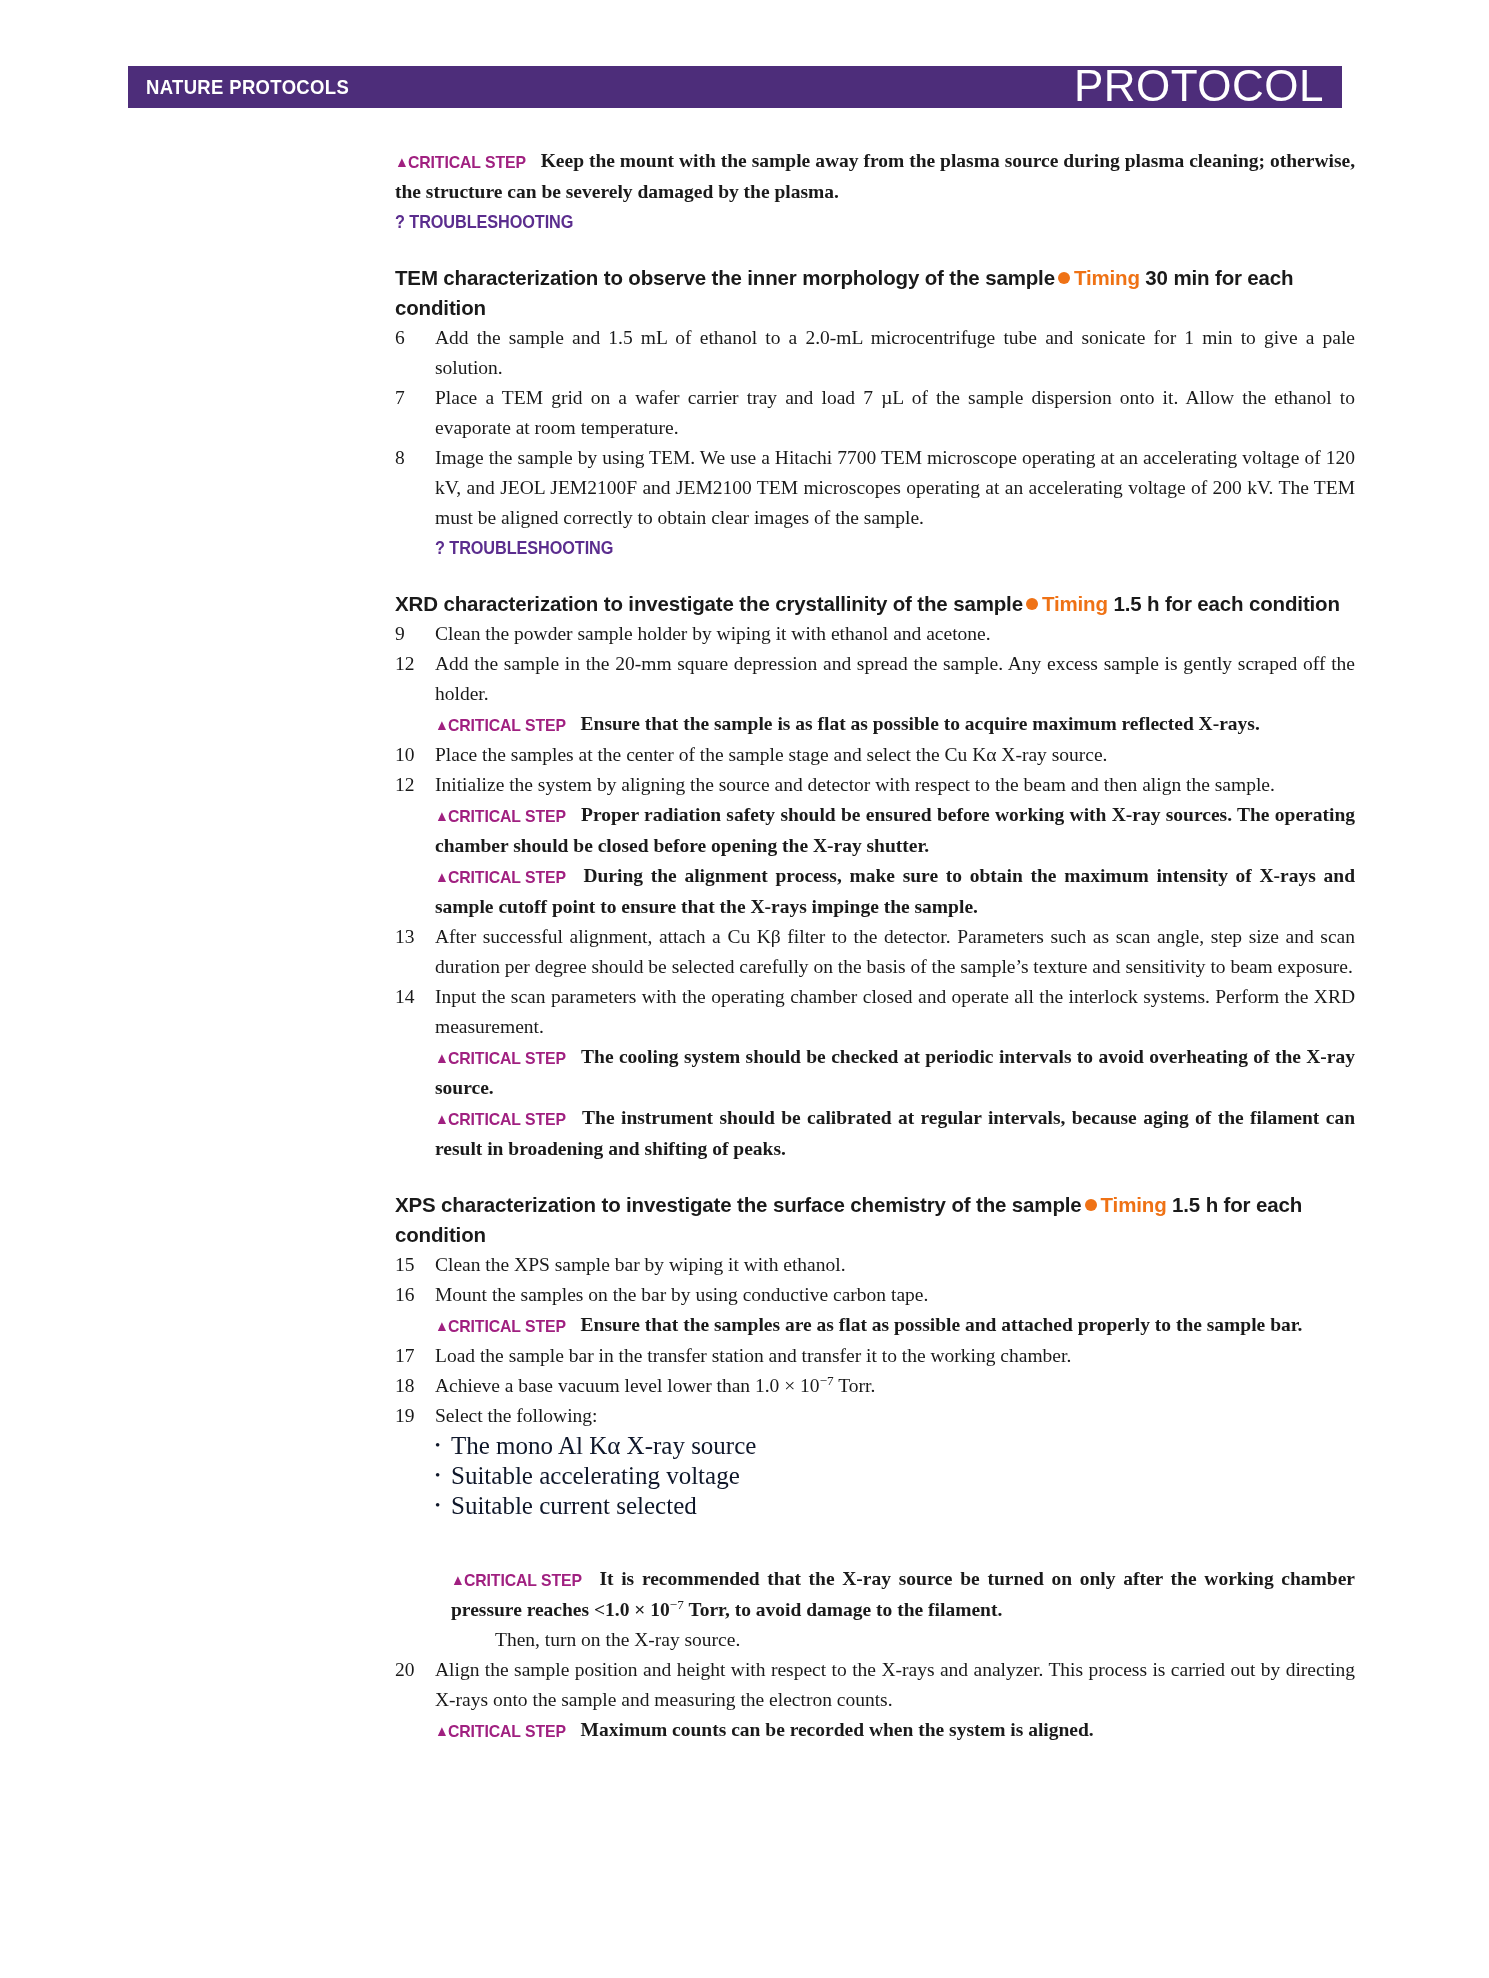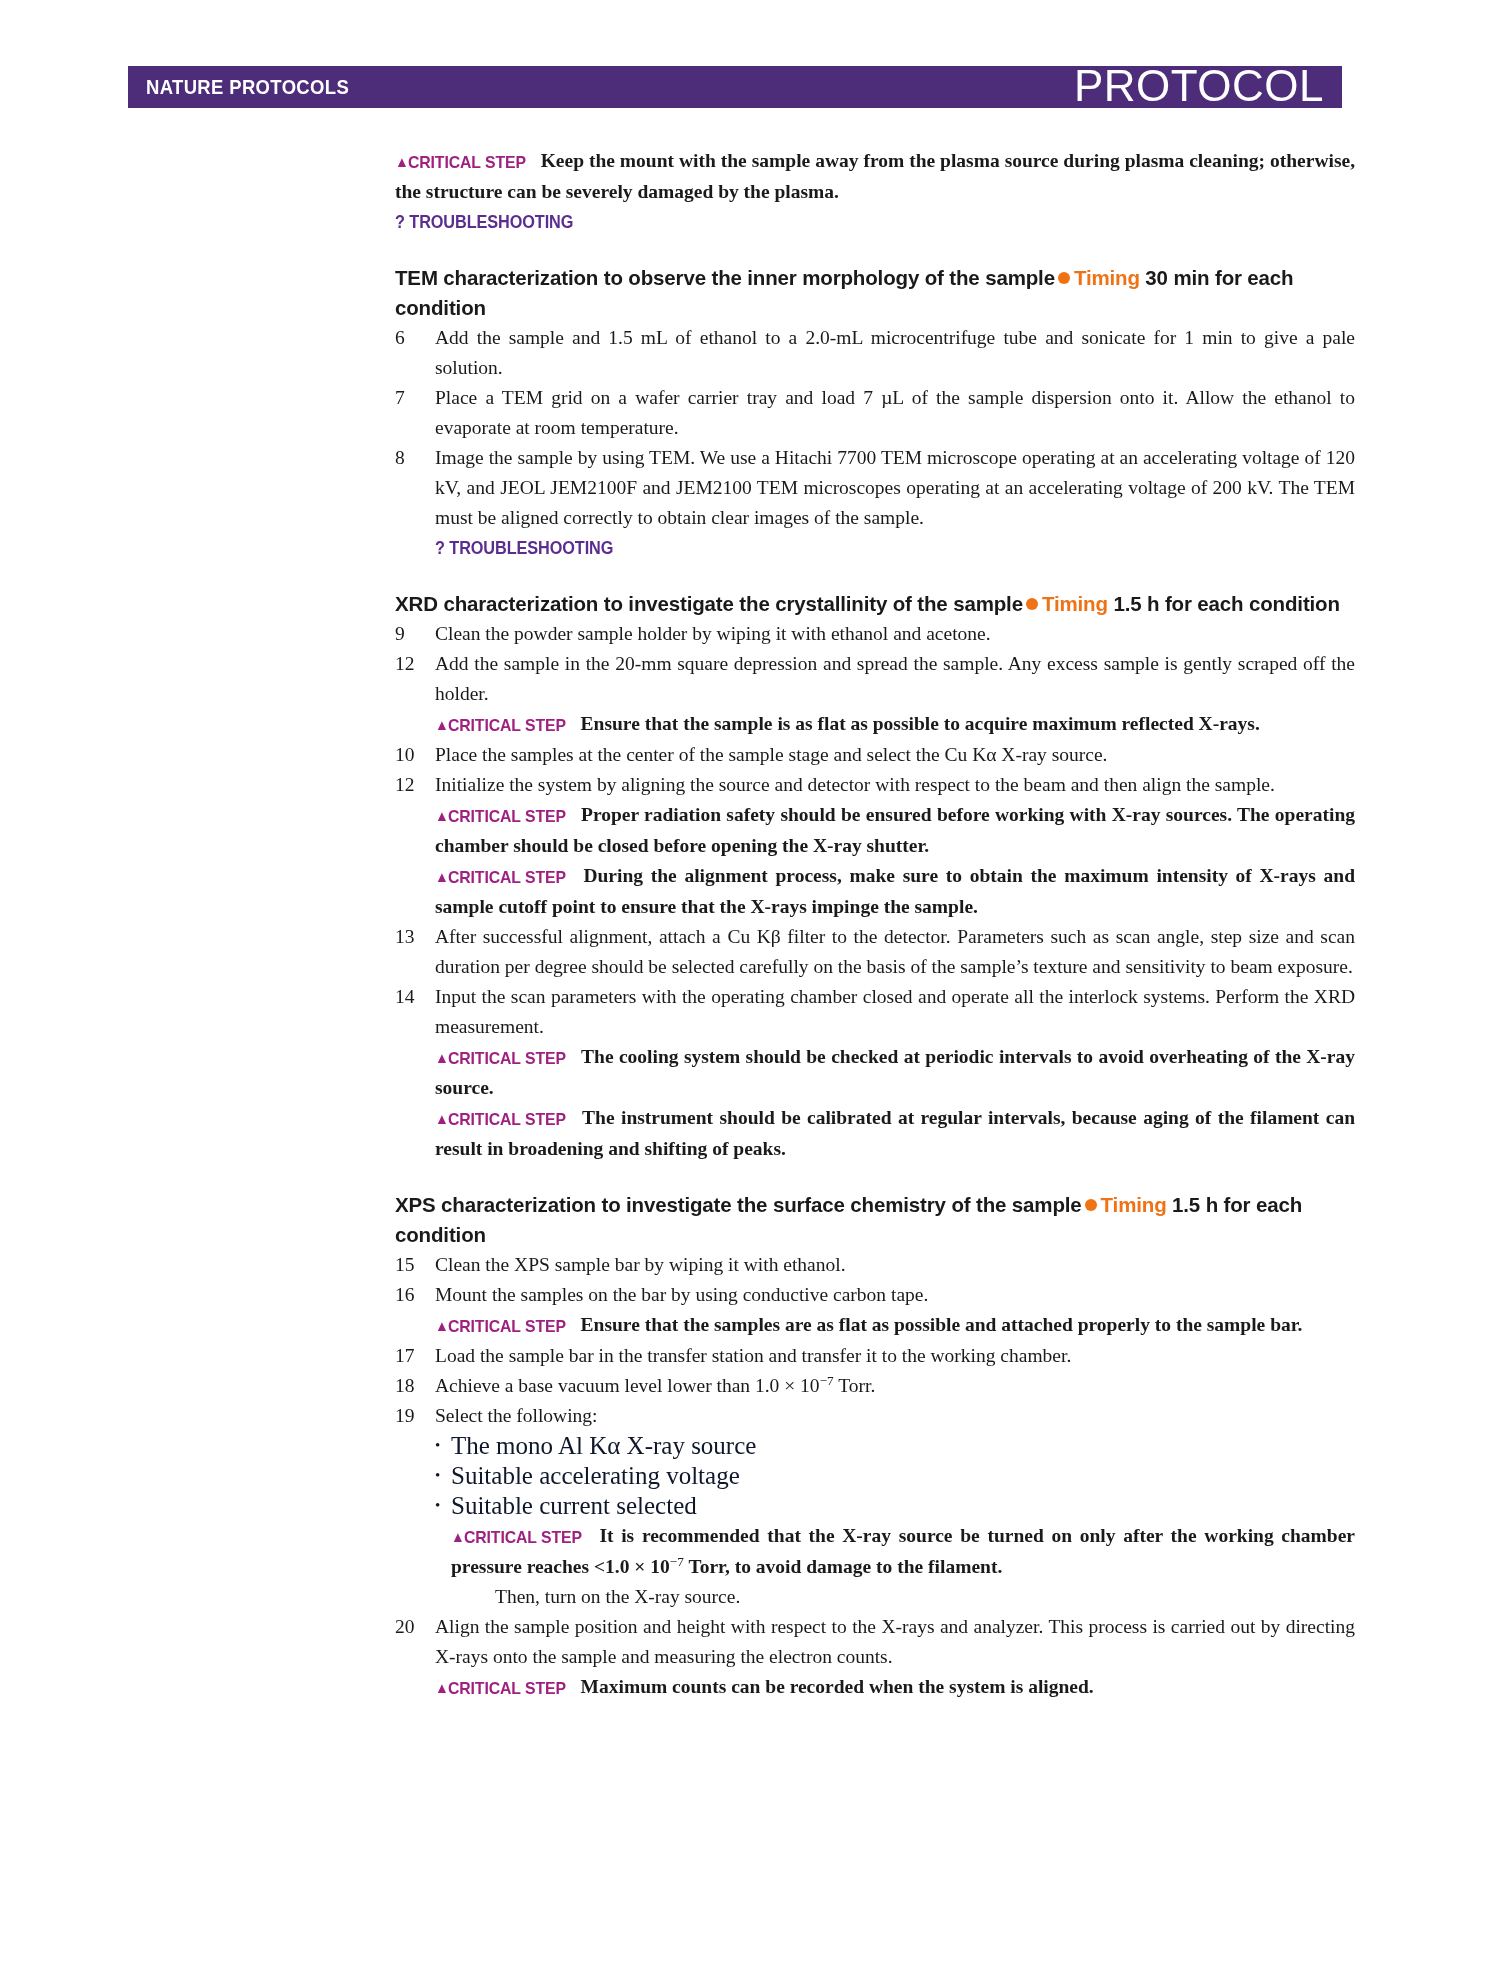--- a/index.html
+++ b/index.html
@@ -162,21 +162,21 @@
     padding-left: 16px;
     position: relative;
   }
   .bullets li::before {
     content: "\2022";
     position: absolute;
     left: 0;
     top: -1px;
     font-size: 15px;
   }
-  .indent-block { padding-left: 16px; }
+  .indent-block { padding-left: 16px; margin-top: 43px; }
   .indent-more { padding-left: 44px; }
   .gap-md { height: 26px; }
 
   sup { font-size: 0.68em; vertical-align: 0.52em; line-height: 0; }
 
   
   .footer {
     position: absolute;
     left: 128px;
     top: 1836px;

